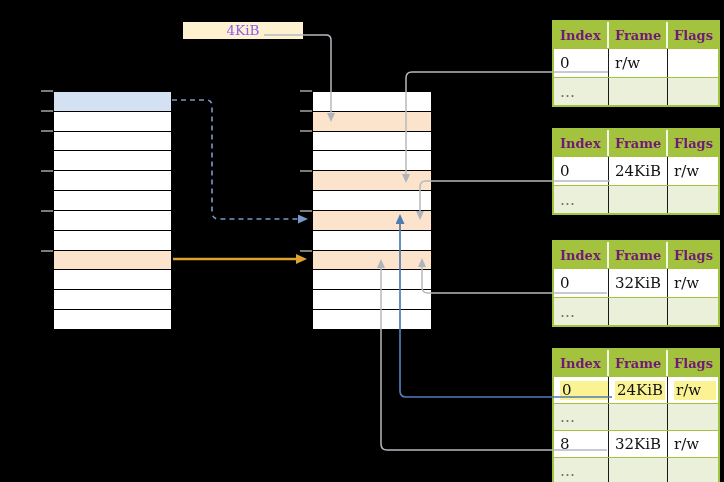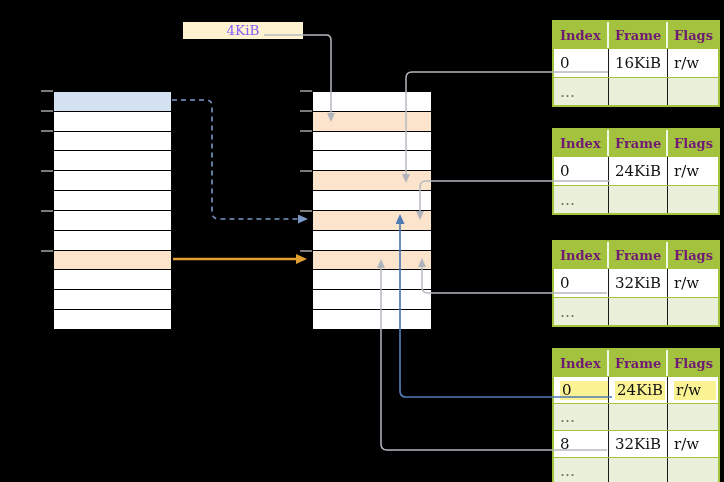--- a/index.html
+++ b/index.html
@@ -90,21 +90,20 @@
   <div class="sizelabel">4KiB</div>
 
   <div class="ptable" id="t1" style="top:20px">
     <div class="prow phead">
       <div class="pcell">Index</div>
       <div class="pcell">Frame</div>
       <div class="pcell">Flags</div>
     </div>
     <div class="prow pdata">
       <div class="pcell">0</div>
-      <div class="pcell">16KiB</div>
       <div class="pcell">r/w</div>
     </div>
     <div class="prow pdots">
       <div class="pcell">…</div>
       <div class="pcell"></div>
       <div class="pcell"></div>
     </div>
   </div>
 
   <div class="ptable" id="t2" style="top:128px">

